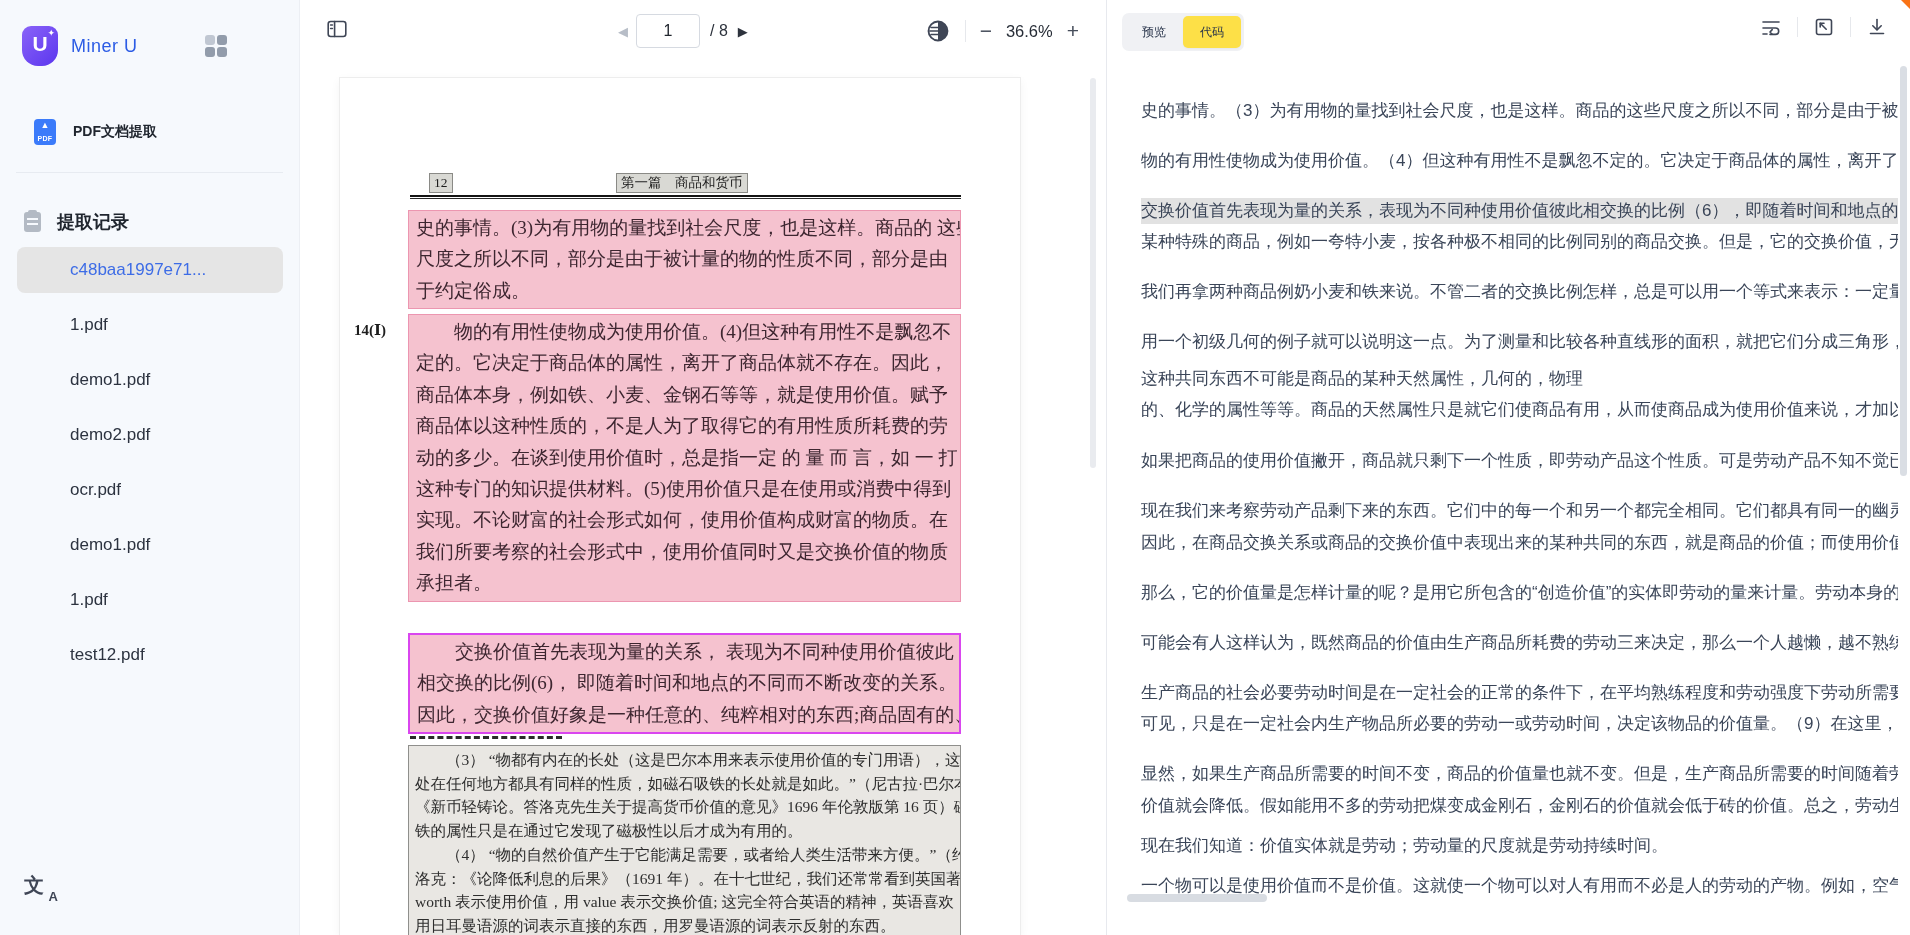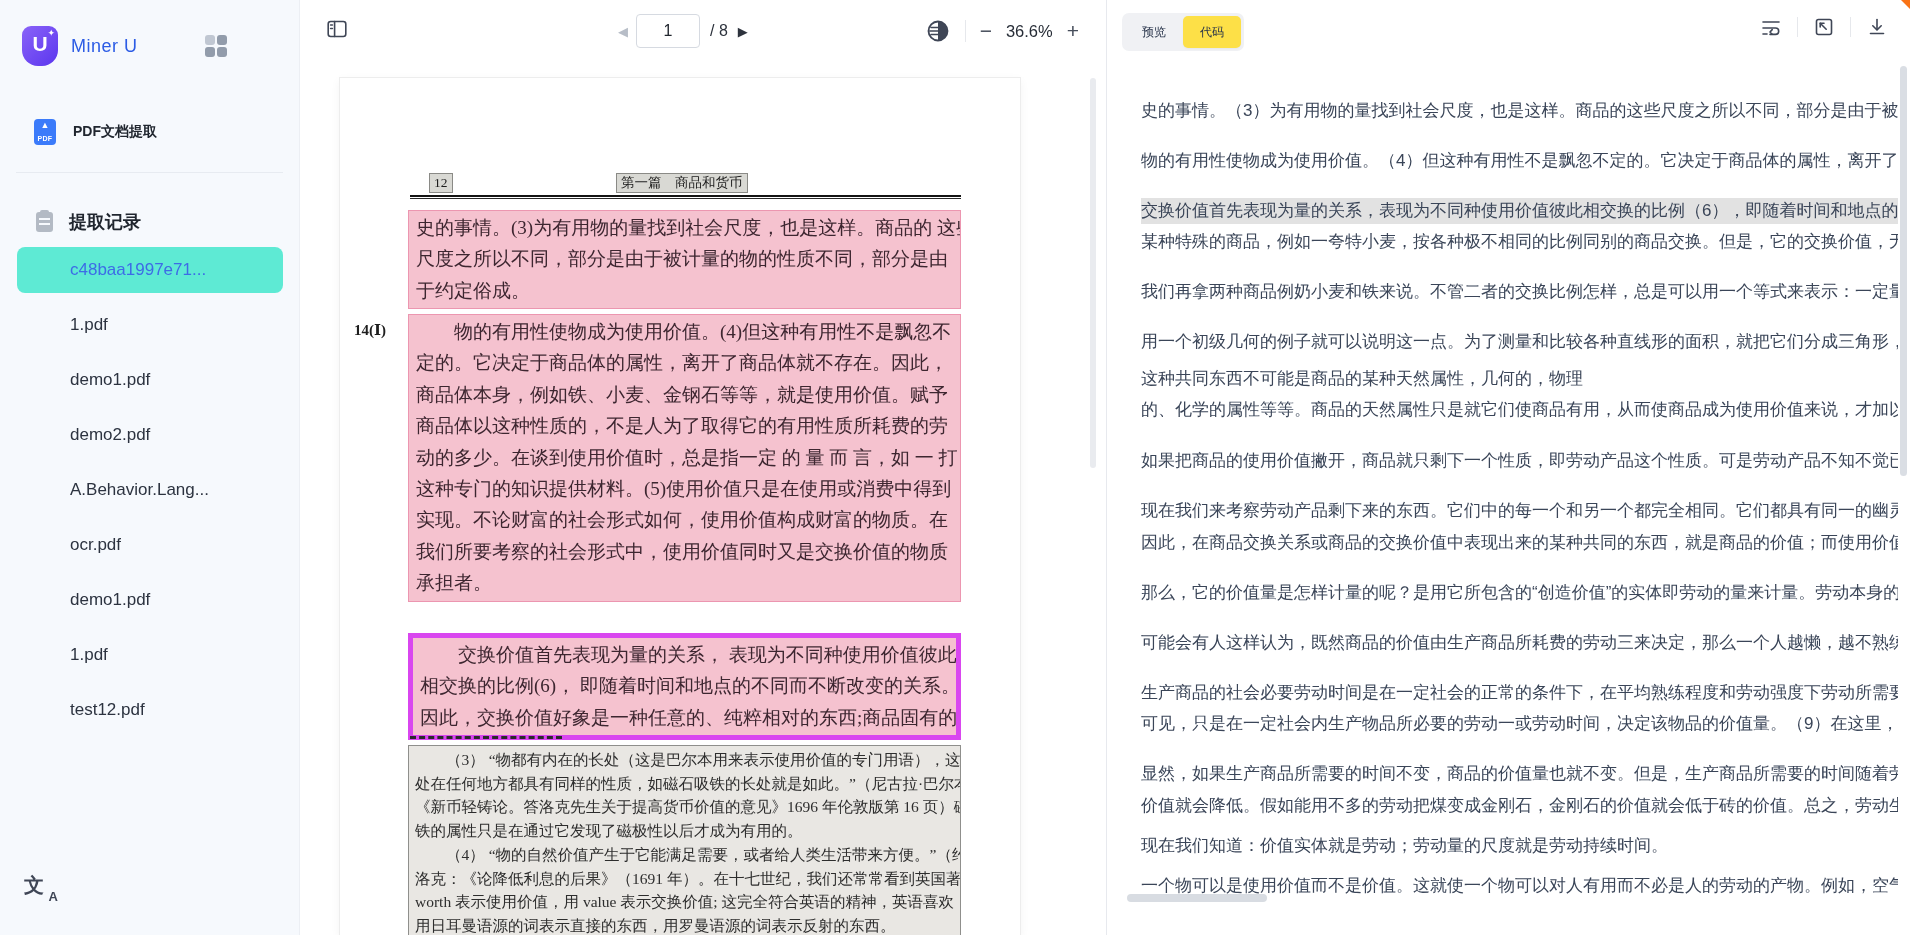--- a/index.html
+++ b/index.html
@@ -29,32 +29,32 @@
   .pdf-ic { position:relative; width:22px; height:26px; background:#3b7bfa; border-radius:4px; }
   .pdf-ic .arr { position:absolute; left:50%; top:2px; transform:translateX(-50%);
     color:#fff; font-size:9px; line-height:9px; }
   .pdf-ic .lbl { position:absolute; left:0; right:0; bottom:3px; text-align:center;
     color:#fff; font-size:7px; font-weight:bold; letter-spacing:.3px; }
   .nav-label { margin-left:17px; font-size:14px; font-weight:bold; color:#20262f; }
 
   .sb-divider { position:absolute; left:16px; right:16px; top:172px; height:1px; background:#e7ebf1; }
 
   .records-head { position:absolute; left:0; top:205px; width:241px; height:34px;
-    display:flex; align-items:center; padding-left:36px; }
+    display:flex; align-items:center; padding-left:24px; }
   .clip-ic { position:relative; width:17px; height:20px; background:#b3bac4; border-radius:3px; }
   .clip-ic:before { content:""; position:absolute; left:4px; top:-2px; width:9px; height:4px;
     background:#b3bac4; border-radius:2px; }
   .clip-ic .ln { position:absolute; left:3px; right:3px; height:2px; background:#f6f9fd; }
   .records-label { margin-left:16px; font-size:18px; font-weight:bold; color:#20262f; }
 
   .file-list { position:absolute; left:0; top:247px; width:300px; }
   .file-item { position:relative; margin:0 17px; height:46px; margin-bottom:9px;
     display:flex; align-items:center; padding-left:53px; border-radius:8px;
     font-size:17px; color:#2c3340; cursor:pointer; white-space:nowrap; }
-  .file-item.active { background:#5eead4; color:#3d6ce6; }
+  .file-item.active { background:#e5e5e5; color:#3d6ce6; }
 
   .lang-ic { position:absolute; left:24px; top:872px; width:34px; height:30px; cursor:pointer; }
   .lang-ic .zh { position:absolute; left:0; top:0; font-size:20px; font-weight:bold; color:#3f4656; }
   .lang-ic .en { position:absolute; right:0; bottom:-2px; font-size:13px; font-weight:bold; color:#3f4656; }
 
   
   .viewer { position:absolute; left:300px; top:0; width:807px; height:935px; background:#fff;
     border-right:1px solid #e7e9ee; overflow:hidden; }
   .vtb { position:absolute; left:0; top:0; right:0; height:62px; background:#fff; }
   .icon-btn { position:absolute; cursor:pointer; color:#3f4656; }
@@ -79,21 +79,21 @@
   .paper { position:absolute; left:40px; top:78px; width:680px; height:857px; background:#fff;
     box-shadow:0 0 0 1px #ededed, 0 3px 10px rgba(0,0,0,.06); overflow:hidden;
     font-family:"Liberation Serif","DejaVu Serif",serif; }
   .hdr-box { position:absolute; top:95px; height:20px; background:#d9d9d4;
     border:1px solid #8a8a86; color:#1d1d1d; font-size:13.5px; line-height:18px; padding:0 4px; }
   .rule2 { position:absolute; left:70px; top:117px; width:551px; height:5px;
     background:linear-gradient(#141414 0 2px,transparent 2px 3px,#2a2a2a 3px 4px,transparent 4px); }
   .pinkblk { position:absolute; left:68px; width:553px; background:#f5c2cf;
     border:1.5px solid #ec96b0; color:#3d2630; font-size:19px; line-height:31.4px;
     padding:1px 6px 2px 7px; overflow:hidden; white-space:nowrap; }
-  .pinkblk.strong { border:5px solid #d946ef; }
+  .pinkblk.strong { border:2px solid #d946ef; }
   .marginlbl { position:absolute; left:14px; top:243px; font-size:15px; font-weight:bold; color:#1e1e1e; }
   .fnrule { position:absolute; left:70px; top:658px; width:152px; height:3px;
     border-top:3px dashed #2a2a2a; }
   .fnblk { position:absolute; left:68px; top:667px; width:553px; height:195px;
     background:#e9e7e3; border:1.5px solid #8f8f8c; color:#2d2d2d;
     font-size:15.5px; line-height:23.7px; padding:2px 6px; overflow:hidden; white-space:nowrap; }
   .vscroll-mid { position:absolute; left:790px; top:78px; width:6px; height:390px;
     background:#e9ebef; border-radius:3px; }
 
   
@@ -157,21 +157,20 @@
         <span class="ln" style="top:11px"></span>
       </div>
       <div class="records-label">提取记录</div>
     </div>
 
     <div class="file-list">
       <div class="file-item active">c48baa1997e71...</div>
       <div class="file-item">1.pdf</div>
       <div class="file-item">demo1.pdf</div>
       <div class="file-item">demo2.pdf</div>
-      <div class="file-item">A.Behavior.Lang...</div>
       <div class="file-item">ocr.pdf</div>
       <div class="file-item">demo1.pdf</div>
       <div class="file-item">1.pdf</div>
       <div class="file-item">test12.pdf</div>
     </div>
 
     <div class="lang-ic">
       <span class="zh">文</span>
       <span class="en">A</span>
     </div>

